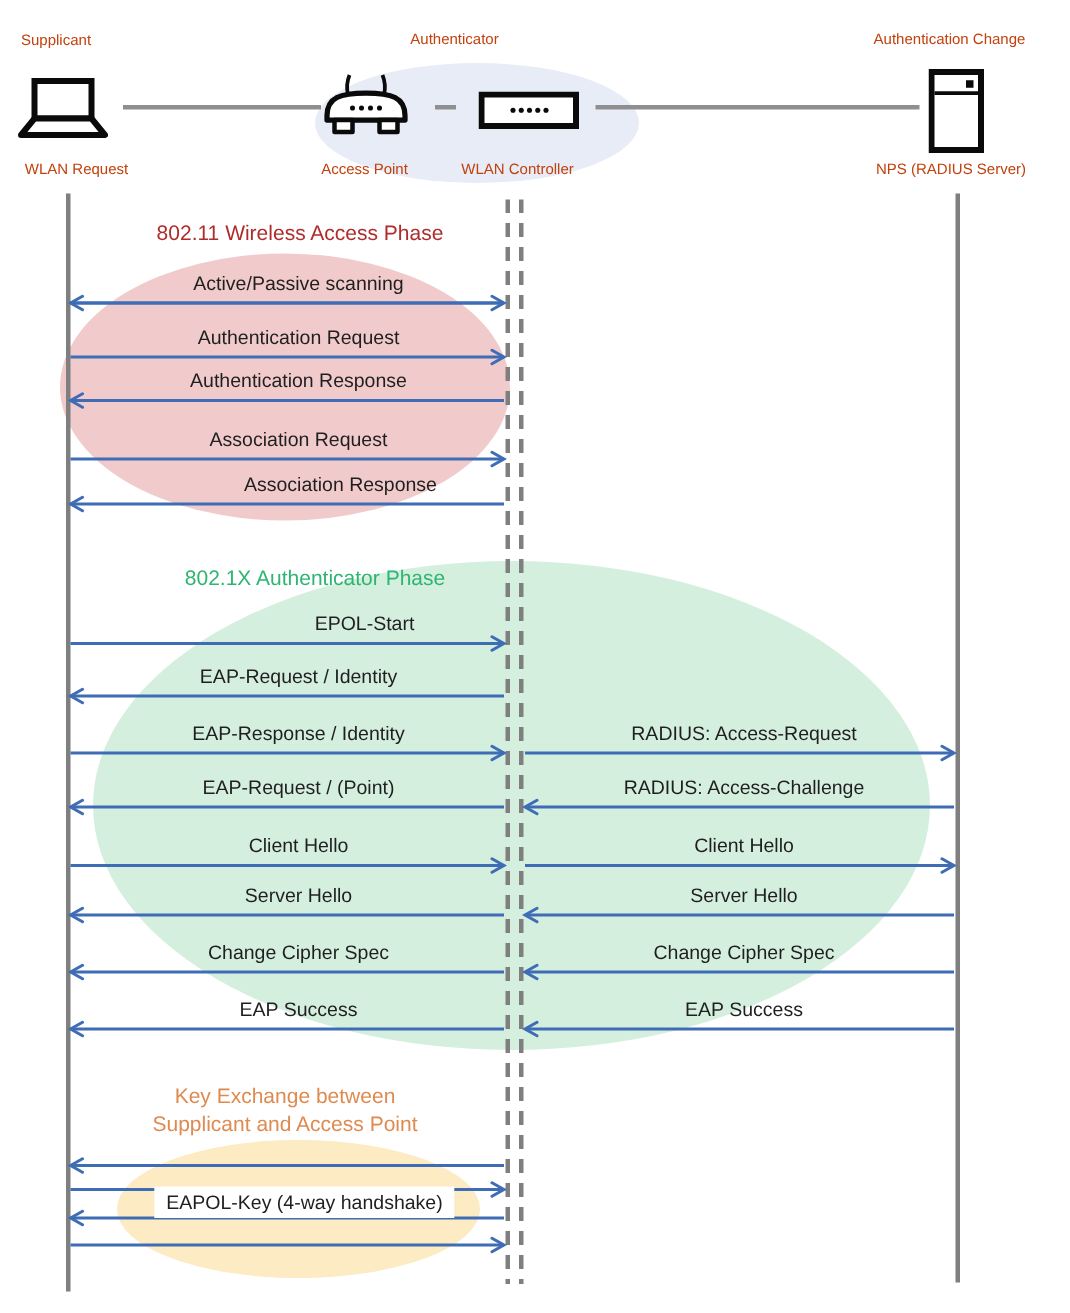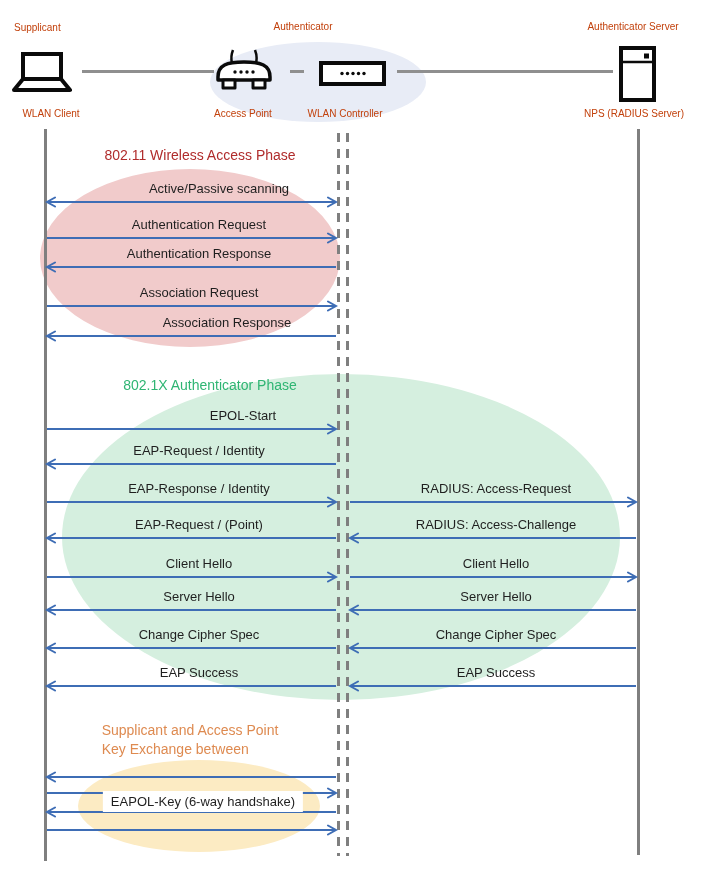--- a/index.html
+++ b/index.html
@@ -22,32 +22,32 @@
   .lifeline{position:absolute;width:3px;z-index:1;}
   #ll-left{left:44px;top:129px;height:732px;background:var(--lifeline,#7F7F7F);}
   #ll-right{left:637px;top:129px;height:726px;background:var(--lifeline,#7F7F7F);}
   .ll-dashed{top:133px;height:723px;background:repeating-linear-gradient(180deg,var(--lifeline,#7F7F7F) 0 9px,transparent 9px 16px);}
   #ll-mid1{left:337px;}
   #ll-mid2{left:346px;}
   
   #arrow-layer{position:absolute;left:0;top:0;z-index:2;pointer-events:none;}
   #phase-layer{position:absolute;left:0;top:0;width:100%;height:100%;}
   .ph-ellipse{position:absolute;border-radius:50%;z-index:0;}
-  .ph-title{position:absolute;transform:translateX(-50%);font-size:14px;line-height:19px;white-space:nowrap;z-index:3;}
+  .ph-title{position:absolute;transform:translateX(-50%);font-size:14px;line-height:19px;text-align:center;white-space:nowrap;z-index:3;}
   .msg-label{position:absolute;transform:translateX(-50%);font-size:13px;line-height:16px;color:var(--text,#1F1F1F);white-space:nowrap;z-index:3;}
   .msg-label.boxed{background:#ffffff;padding:2px 8px;line-height:17px;}
 </style>
 </head>
 <body>
 
 <div class="stage">
 
   <div class="role" style="left:14px;top:20px">Supplicant</div>
   <div class="role ctr" style="left:303px;top:19px">Authenticator</div>
-  <div class="role ctr" style="left:633px;top:19px">Authenticator Server</div>
+  <div class="role ctr" style="left:633px;top:19px">Authentication Change</div>
 
   <div id="hdr-ellipse" style="background: rgb(232, 236, 246);"></div>
   <div class="conn" id="conn-1"></div>
   <div class="conn" id="conn-2"></div>
   <div class="conn" id="conn-3"></div>
 
   <svg class="dev-icon" style="left:12px;top:52px" width="60" height="42" viewBox="0 0 60 42">
     <rect x="11" y="2" width="38" height="25" fill="#fff" stroke-width="4"></rect>
     <path d="M11,27 L49,27 L58,38 L2,38 Z" fill="#fff" stroke-width="4" stroke-linejoin="round"></path>
   </svg>
@@ -69,31 +69,31 @@
     <circle class="fill" cx="34" cy="12.5" r="1.7"></circle>
       <circle class="fill" cx="39.5" cy="12.5" r="1.7"></circle>
     <circle class="fill" cx="45" cy="12.5" r="1.7"></circle>
   </svg>
   <svg class="dev-icon" style="left:619px;top:46px" width="37" height="57" viewBox="0 0 37 57">
     <rect x="2" y="2" width="33" height="52" fill="#fff" stroke-width="4"></rect>
     <line x1="4" y1="16" x2="33" y2="16" stroke-width="2.5"></line>
     <rect class="fill" x="25" y="7.5" width="5" height="5"></rect>
   </svg>
 
-  <div class="dev-label ctr" style="left:51px;top:106px">WLAN Client</div>
+  <div class="dev-label ctr" style="left:51px;top:106px">WLAN Request</div>
   <div class="dev-label ctr" style="left:243px;top:106px">Access Point</div>
   <div class="dev-label ctr" style="left:345px;top:106px">WLAN Controller</div>
   <div class="dev-label ctr" style="left:634px;top:106px">NPS (RADIUS Server)</div>
 
   <div id="phase-layer">
       <div class="ph-ellipse" style="left: 40px; top: 169px; width: 300px; height: 178px; background: rgb(241, 203, 203);"></div>
       <div class="ph-title" style="left: 200px; top: 146px; color: rgb(176, 44, 44);">
         <div>802.11 Wireless Access Phase</div>
       </div>
-      <div class="msg-label" style="left: 199px; top: 181px; margin-left: 20px;">Active/Passive scanning</div>
+      <div class="msg-label" style="left: 199px; top: 181px;">Active/Passive scanning</div>
       <div class="msg-label" style="left: 199px; top: 217px;">Authentication Request</div>
       <div class="msg-label" style="left: 199px; top: 246px;">Authentication Response</div>
       <div class="msg-label" style="left: 199px; top: 285px;">Association Request</div>
       <div class="msg-label" style="left: 199px; top: 315px; margin-left: 28px;">Association Response</div>
       <div class="ph-ellipse" style="left: 62px; top: 374px; width: 558px; height: 326px; background: rgb(213, 239, 223);"></div>
       <div class="ph-title" style="left: 210px; top: 376px; color: rgb(47, 181, 115);">
         <div>802.1X Authenticator Phase</div>
       </div>
       <div class="msg-label" style="left: 199px; top: 408px; margin-left: 44px;">EPOL-Start</div>
       <div class="msg-label" style="left: 199px; top: 443px;">EAP-Request / Identity</div>
@@ -104,24 +104,24 @@
       <div class="msg-label" style="left: 199px; top: 556px;">Client Hello</div>
       <div class="msg-label" style="left: 496px; top: 556px;">Client Hello</div>
       <div class="msg-label" style="left: 199px; top: 589px;">Server Hello</div>
       <div class="msg-label" style="left: 496px; top: 589px;">Server Hello</div>
       <div class="msg-label" style="left: 199px; top: 627px;">Change Cipher Spec</div>
       <div class="msg-label" style="left: 496px; top: 627px;">Change Cipher Spec</div>
       <div class="msg-label" style="left: 199px; top: 665px;">EAP Success</div>
       <div class="msg-label" style="left: 496px; top: 665px;">EAP Success</div>
       <div class="ph-ellipse" style="left: 78px; top: 760px; width: 242px; height: 92px; background: rgb(252, 235, 195);"></div>
       <div class="ph-title" style="left: 190px; top: 721px; color: rgb(222, 138, 80);">
+        <div>Key Exchange between</div>
         <div>Supplicant and Access Point</div>
-        <div>Key Exchange between</div>
       </div>
-      <div class="msg-label boxed" style="left: 203px; top: 791px;">EAPOL-Key (6-way handshake)</div>
+      <div class="msg-label boxed" style="left: 203px; top: 791px;">EAPOL-Key (4-way handshake)</div>
     </div>
 
   <div class="lifeline" id="ll-left"></div>
   <div class="lifeline ll-dashed" id="ll-mid1"></div>
   <div class="lifeline ll-dashed" id="ll-mid2"></div>
   <div class="lifeline" id="ll-right"></div>
 
   <svg id="arrow-layer" width="713" height="875">
     <defs>
       <marker id="ah" viewBox="0 0 12 12" refX="10" refY="6" markerWidth="12" markerHeight="12" markerUnits="userSpaceOnUse" orient="auto">

